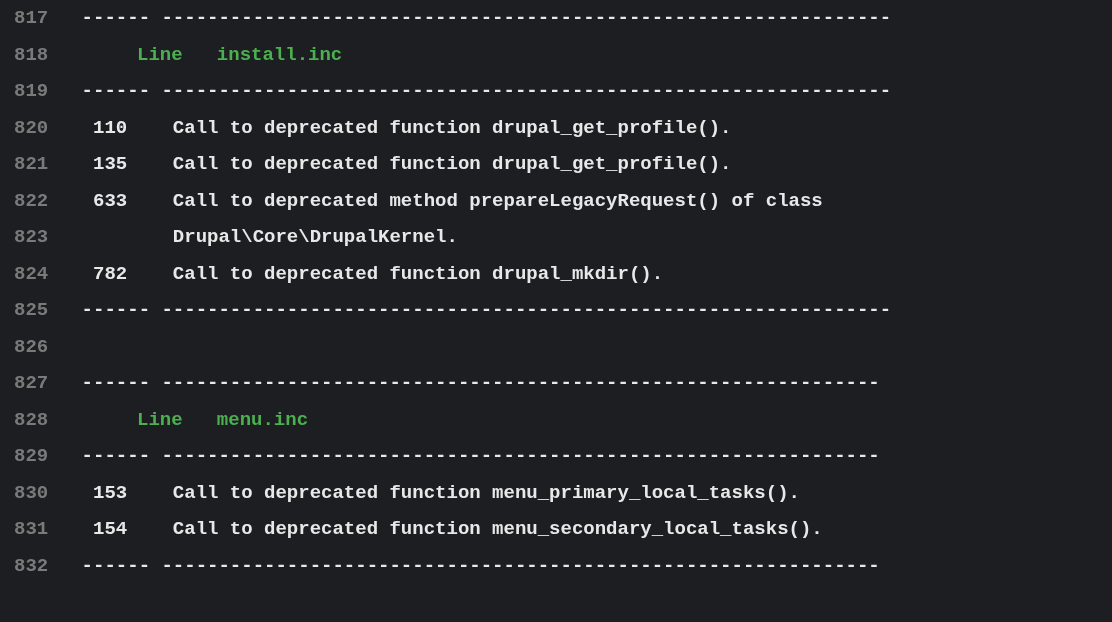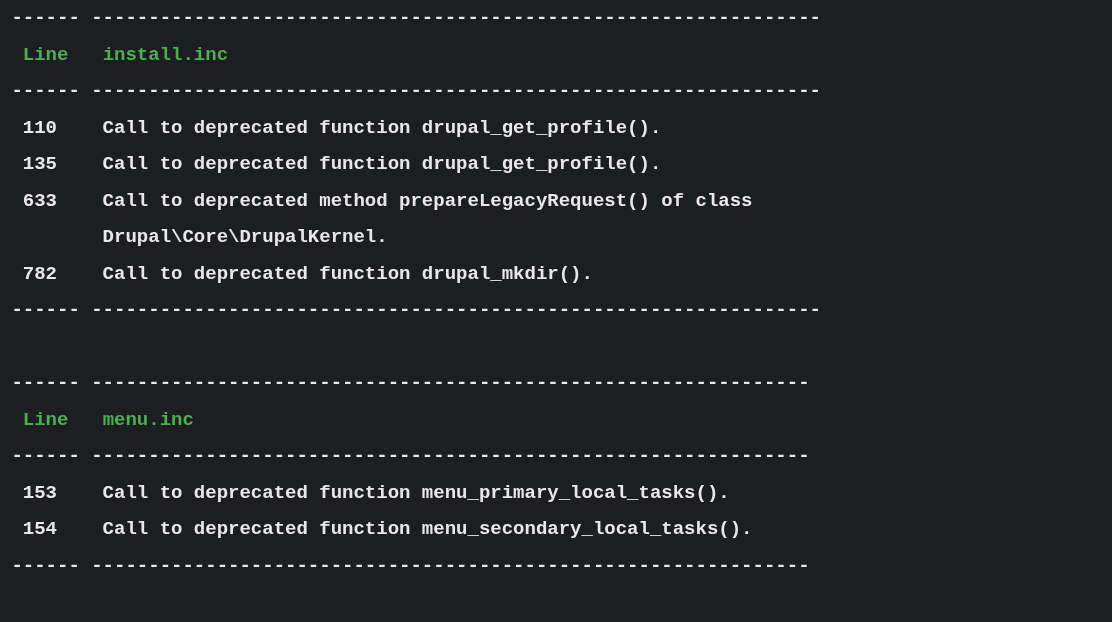--- a/index.html
+++ b/index.html
@@ -33,23 +33,42 @@
     .code-content {
       flex: 1;
       white-space: pre;
       font-weight: 600;
     }
     .code-line {
       height: 36.5px;
     }
     .green {
       color: #4caf50;
+      margin-left: 44px;
     }
     .white {
       color: #e8e8e8;
     }
   </style>
 </head>
 <body>
 
 <div class="code-container">
+  <div class="line-numbers" id="gutter">
+      <div>817</div>
+      <div>818</div>
+      <div>819</div>
+      <div>820</div>
+      <div>821</div>
+      <div>822</div>
+      <div>823</div>
+      <div>824</div>
+      <div>825</div>
+      <div>826</div>
+      <div>827</div>
+      <div>828</div>
+      <div>829</div>
+      <div>830</div>
+      <div>831</div>
+      <div>832</div>
+    </div>
   <div class="code-content" id="content"><div class="code-line"><span class="white"> ------ ---------------------------------------------------------------- </span></div><div class="code-line"><span class="white">  </span><span class="green">Line   install.inc</span><span class="white">                                                      </span></div><div class="code-line"><span class="white"> ------ ---------------------------------------------------------------- </span></div><div class="code-line"><span class="white">  110    Call to deprecated function drupal_get_profile().               </span></div><div class="code-line"><span class="white">  135    Call to deprecated function drupal_get_profile().               </span></div><div class="code-line"><span class="white">  633    Call to deprecated method prepareLegacyRequest() of class       </span></div><div class="code-line"><span class="white">         Drupal\Core\DrupalKernel.                                       </span></div><div class="code-line"><span class="white">  782    Call to deprecated function drupal_mkdir().                     </span></div><div class="code-line"><span class="white"> ------ ---------------------------------------------------------------- </span></div><div class="code-line"><span class="white"></span></div><div class="code-line"><span class="white"> ------ --------------------------------------------------------------- </span></div><div class="code-line"><span class="white">  </span><span class="green">Line   menu.inc</span><span class="white">                                                        </span></div><div class="code-line"><span class="white"> ------ --------------------------------------------------------------- </span></div><div class="code-line"><span class="white">  153    Call to deprecated function menu_primary_local_tasks().        </span></div><div class="code-line"><span class="white">  154    Call to deprecated function menu_secondary_local_tasks().      </span></div><div class="code-line"><span class="white"> ------ --------------------------------------------------------------- </span></div></div>
 </div>
 
 </body></html>

